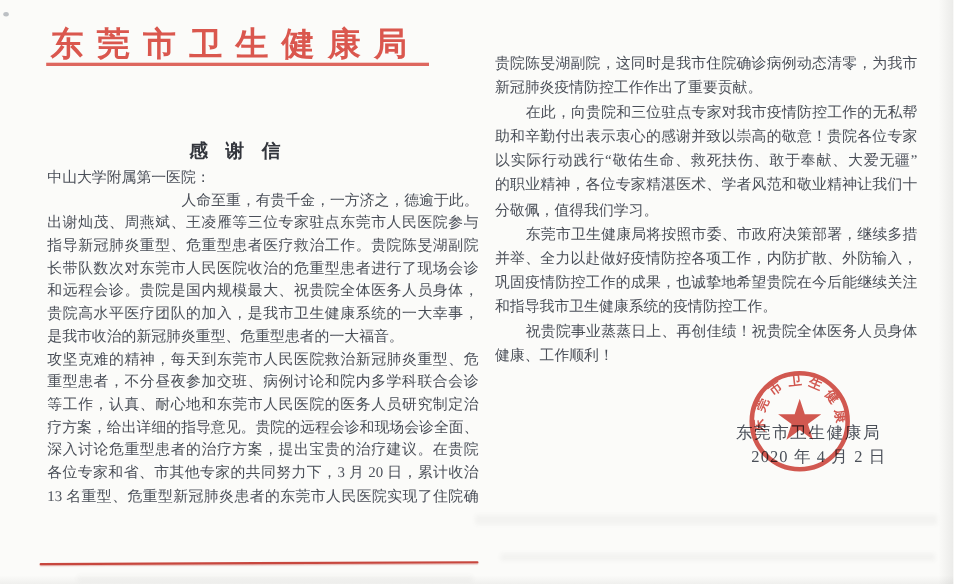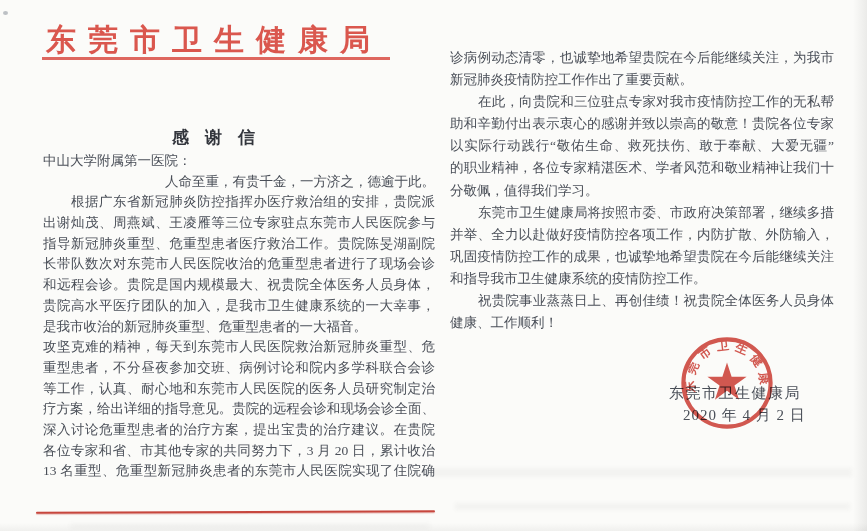--- a/index.html
+++ b/index.html
@@ -76,39 +76,38 @@
 <div class="page">
 
   <div class="letterhead-org">东莞市卫生健康局</div>
   <div class="letterhead-rule"></div>
 
   <div class="letter-title">感谢信</div>
 
   <div class="col col-left">
     <div class="line">中山大学附属第一医院：</div>
     <div class="line ind">人命至重，有贵千金，一方济之，德逾于此。</div>
-    <div class="line ind just">根据广东省新冠肺炎防控指挥办医疗救治组的安排，贵院派</div>
     <div class="line just">出谢灿茂、周燕斌、王凌雁等三位专家驻点东莞市人民医院参与</div>
     <div class="line just">指导新冠肺炎重型、危重型患者医疗救治工作。贵院陈旻湖副院</div>
     <div class="line just">长带队数次对东莞市人民医院收治的危重型患者进行了现场会诊</div>
     <div class="line just">和远程会诊。贵院是国内规模最大、祝贵院全体医务人员身体，</div>
     <div class="line just">贵院高水平医疗团队的加入，是我市卫生健康系统的一大幸事，</div>
     <div class="line">是我市收治的新冠肺炎重型、危重型患者的一大福音。</div>
     <div class="line just">攻坚克难的精神，每天到东莞市人民医院救治新冠肺炎重型、危</div>
     <div class="line just">重型患者，不分昼夜参加交班、病例讨论和院内多学科联合会诊</div>
     <div class="line just">等工作，认真、耐心地和东莞市人民医院的医务人员研究制定治</div>
     <div class="line just">疗方案，给出详细的指导意见。贵院的远程会诊和现场会诊全面、</div>
     <div class="line just">深入讨论危重型患者的治疗方案，提出宝贵的治疗建议。在贵院</div>
     <div class="line just">各位专家和省、市其他专家的共同努力下，3 月 20 日，累计收治</div>
     <div class="line just">13 名重型、危重型新冠肺炎患者的东莞市人民医院实现了住院确</div>
   </div>
   <div class="red-underline"></div>
 
   <div class="col col-right">
-    <div class="line just">诊病例动态清零，也诚挚地希望贵院在今后能继续关注，为我市</div>
+    <div class="line just">贵院陈旻湖副院，这同时是我市住院确诊病例动态清零，为我市</div>
     <div class="line">新冠肺炎疫情防控工作作出了重要贡献。</div>
     <div class="line ind just">在此，向贵院和三位驻点专家对我市疫情防控工作的无私帮</div>
     <div class="line just">助和辛勤付出表示衷心的感谢并致以崇高的敬意！贵院各位专家</div>
     <div class="line just">以实际行动践行“敬佑生命、救死扶伤、敢于奉献、大爱无疆”</div>
     <div class="line just">的职业精神，各位专家精湛医术、学者风范和敬业精神让我们十</div>
     <div class="line">分敬佩，值得我们学习。</div>
     <div class="line ind just">东莞市卫生健康局将按照市委、市政府决策部署，继续多措</div>
     <div class="line just">并举、全力以赴做好疫情防控各项工作，内防扩散、外防输入，</div>
     <div class="line just">巩固疫情防控工作的成果，也诚挚地希望贵院在今后能继续关注</div>
     <div class="line">和指导我市卫生健康系统的疫情防控工作。</div>

